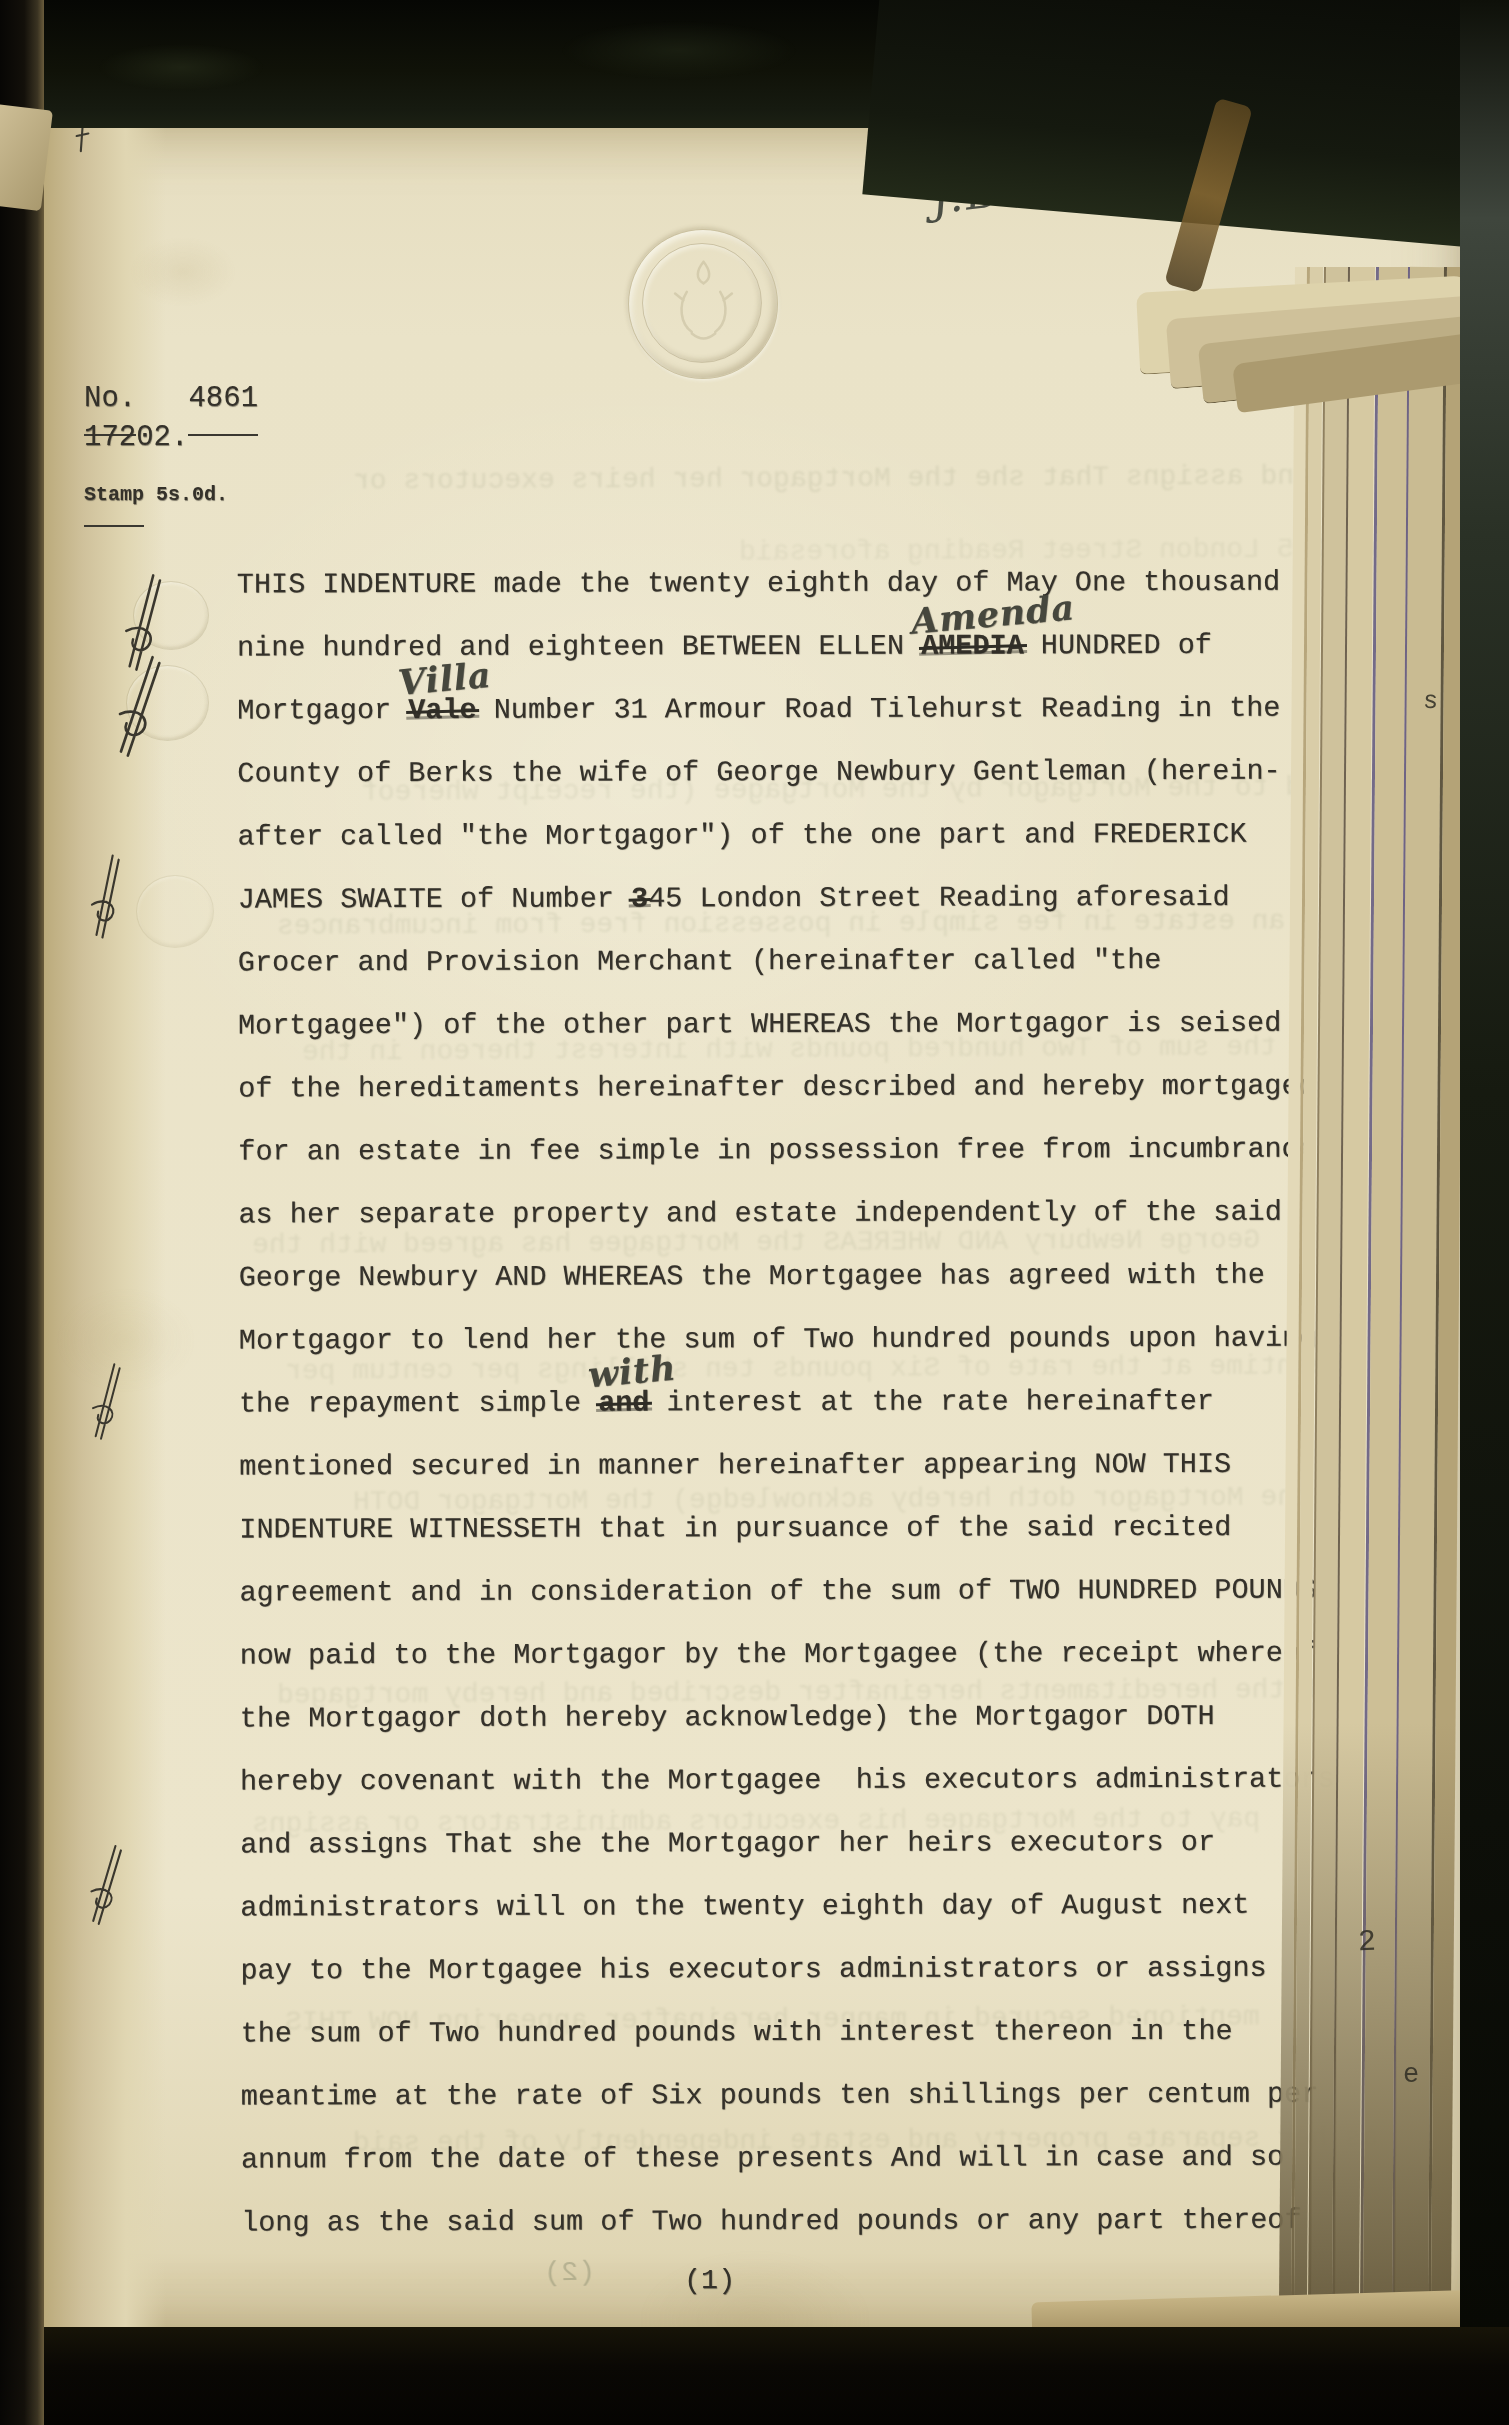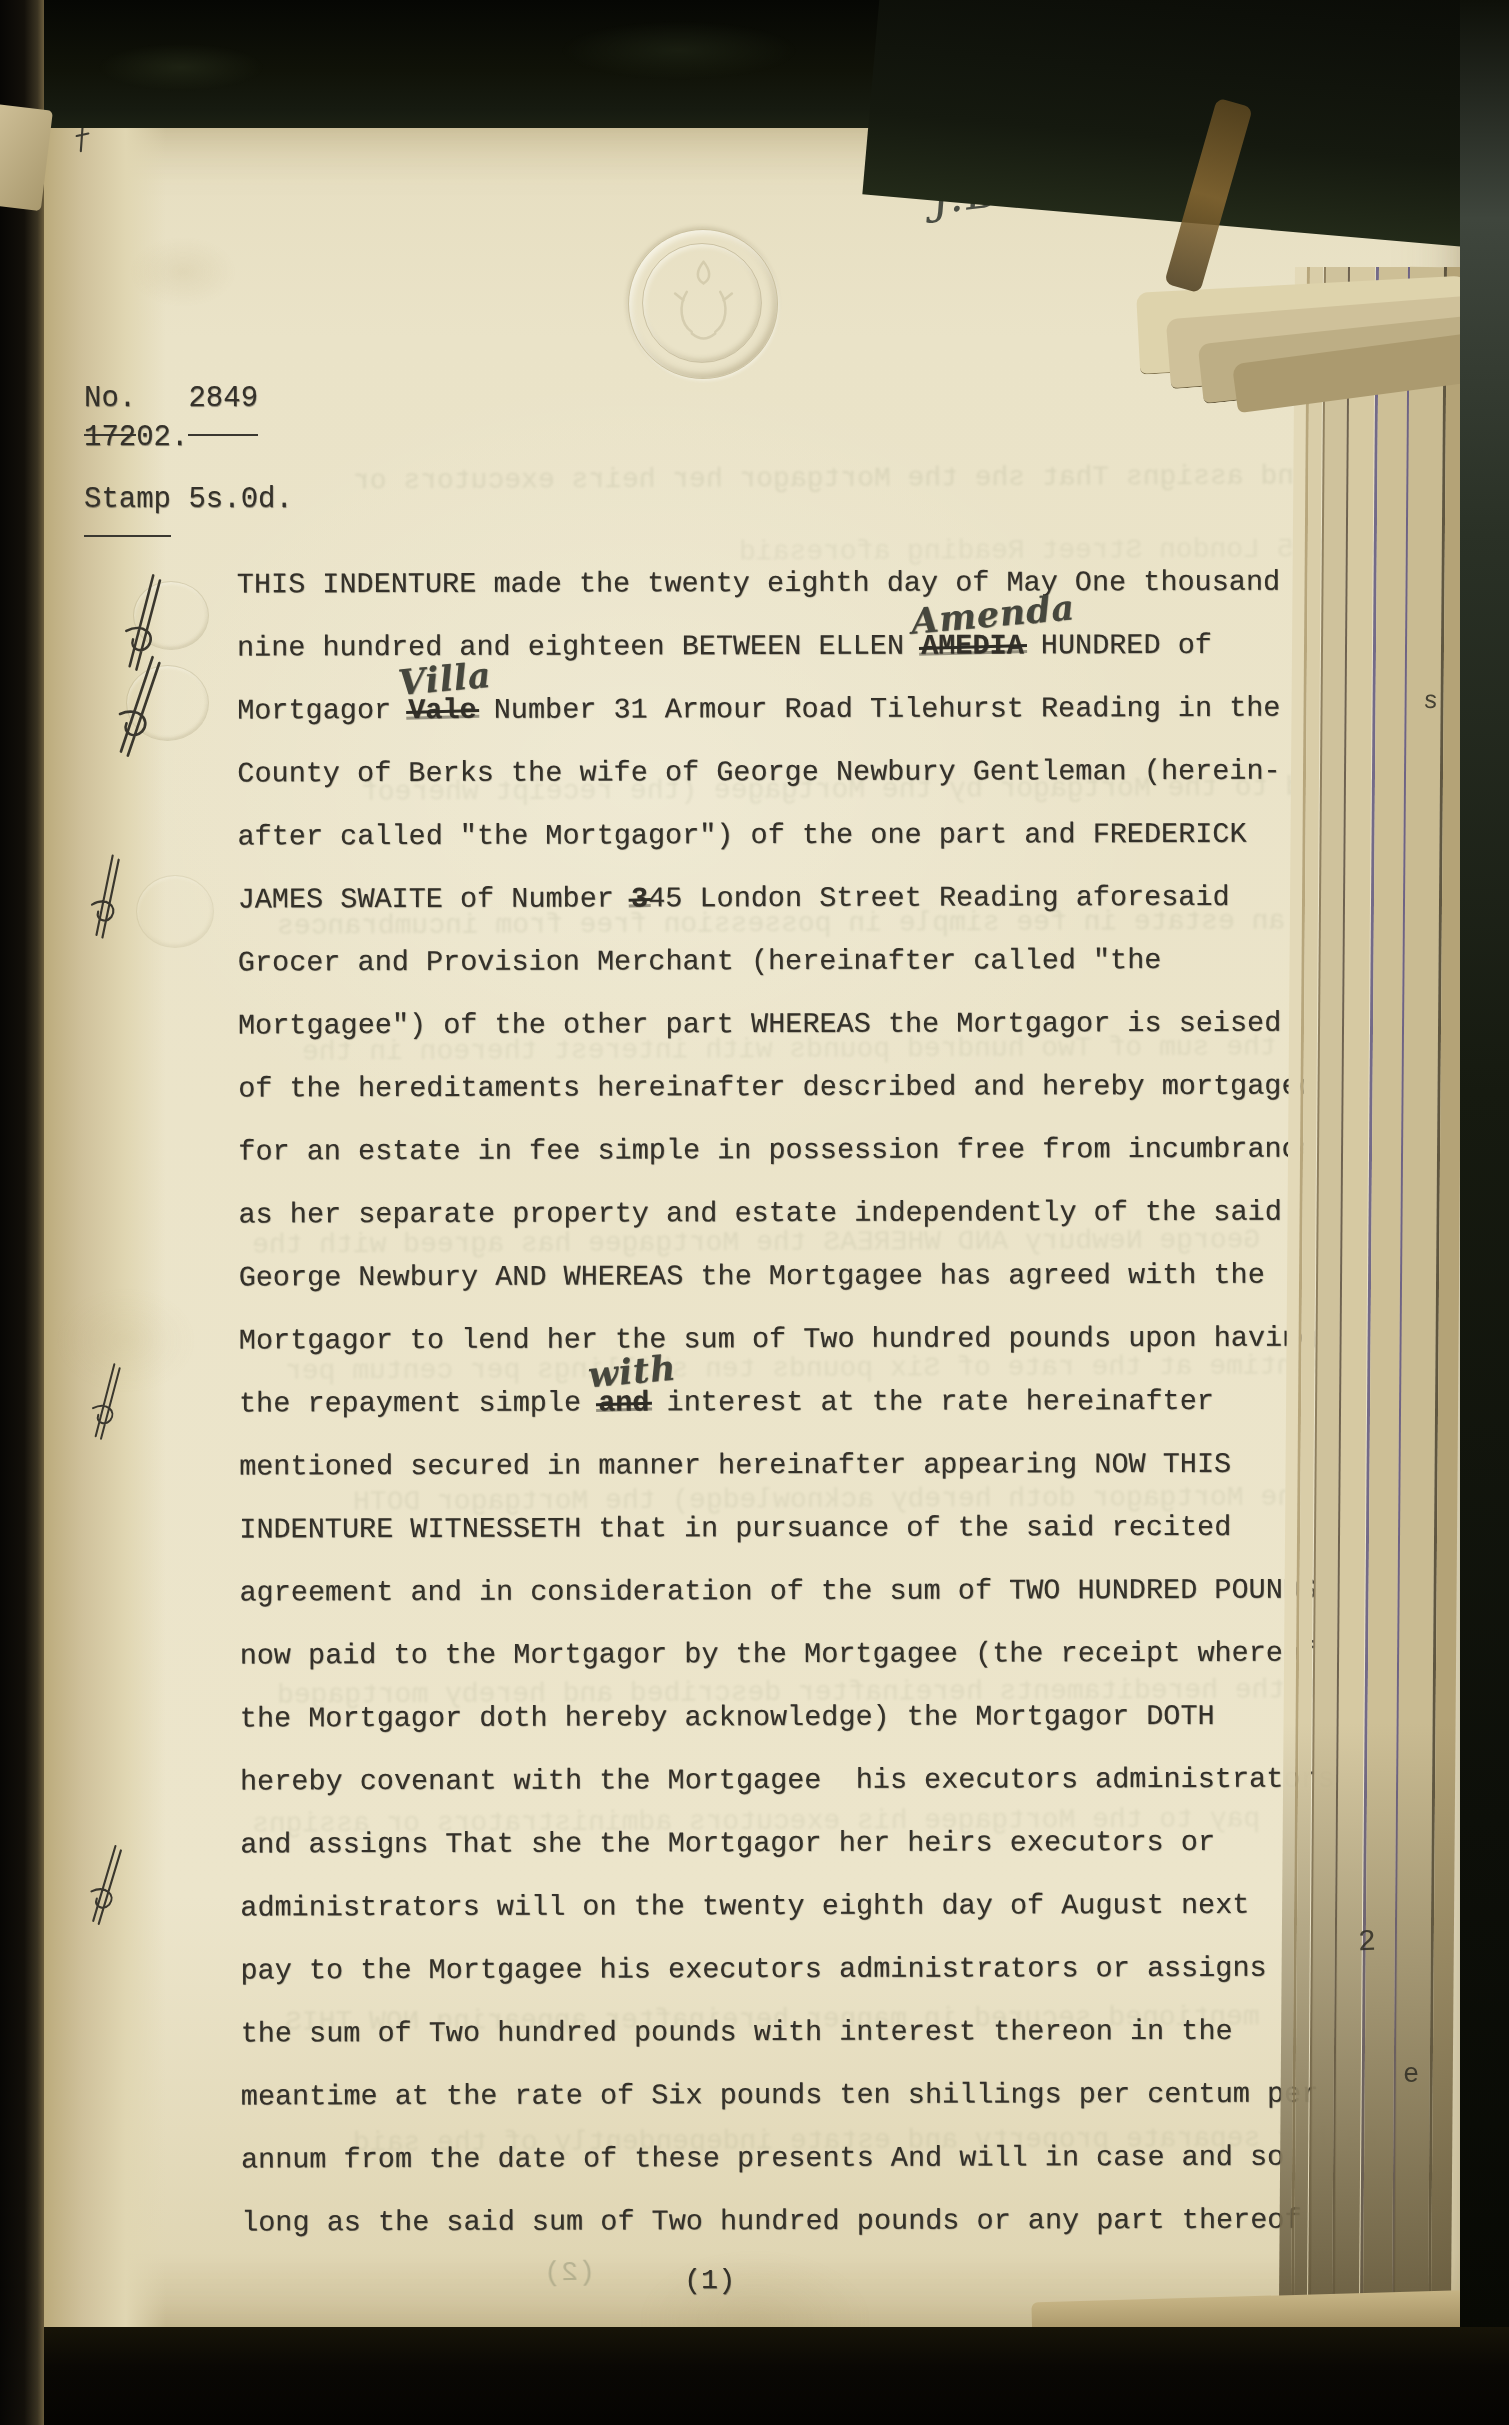--- a/index.html
+++ b/index.html
@@ -72,21 +72,21 @@
     transform:rotate(-6.5deg);white-space:nowrap;}
   .hand-insert{position:absolute;left:-10px;bottom:28.5px;font-family:"DejaVu Serif",serif;font-style:italic;
     font-size:35px;color:#46473d;transform:rotate(-5deg);letter-spacing:0.8px;white-space:nowrap;}
 
   
   .typed{color:#34312a;text-shadow:0.5px 0.5px 0.8px rgba(52,49,40,.55);}
   .ref-block{position:absolute;left:84px;top:382px;font-size:29px;}
   .ref-row{white-space:pre;}
   .u{border-bottom:2.5px solid #3a3831;padding-bottom:19px;}
   .ref-no2{margin-top:5.9px;}
-  .stamp-row{position:absolute;left:84px;top:483px;font-size:29px;white-space:pre;}
+  .stamp-row{position:absolute;left:84px;top:483px;font-size:20px;white-space:pre;font-weight:bold;}
 
   .body-text{position:absolute;left:239px;top:567px;font-size:28.5px;transform:rotate(-.15deg);}
   .tline{height:63px;white-space:pre;position:relative;}
   .strike{position:relative;display:inline-block;font-weight:bold;}
   .strike::after{content:"";position:absolute;left:-2.5px;right:-2.5px;top:47%;height:3.4px;
     background:#2f2d26;transform:rotate(-1.4deg);box-shadow:0 5.9px 0 rgba(47,45,38,.45);}
   .pgnum{position:absolute;left:684px;top:2264px;font-size:28.5px;}
   .ghost-pgnum{position:absolute;left:544px;top:2256px;font-size:28.5px;color:#7d8266;
     opacity:.4;transform:scaleX(-1) rotate(1deg);filter:blur(0.5px);}
 
@@ -135,21 +135,21 @@
   <div class="emboss-stamp" style="left:126px;top:665px;width:81px;height:74px;" data-interactable="false"></div>
   <div class="emboss-stamp" style="left:136px;top:875px;width:76px;height:71px;opacity:.5;" data-interactable="false"></div>
 
   <div class="hand note-tr" data-interactable="false">J.B. Vol 136 p24</div>
 
   <svg class="mark" style="left:74px;top:126px;" width="17" height="28.5" viewBox="0 0 20 34" data-interactable="false">
     <path d="M10,2 L8,30 M3,12 L17,9" fill="none" stroke="#3c3a30" stroke-width="2.5" stroke-linecap="round"></path>
   </svg>
 
   <div class="ref-block typed" data-interactable="false">
-    <div class="ref-row"><span class="u" data-interactable="false">No.</span><span>   </span><span class="u" data-interactable="false">2849</span></div>
+    <div class="ref-row"><span class="u" data-interactable="false">No.</span><span>   </span><span class="u" data-interactable="false">4861</span></div>
     <div class="ref-no2" data-interactable="false">17202.</div>
   </div>
   <div class="stamp-row typed" data-interactable="false"><span class="u" data-interactable="false">Stamp</span><span> </span><span data-interactable="false">5s.0d.</span></div>
 
   <div class="body-text typed" data-interactable="false" id="body-text">
       <div class="tline" data-interactable="false"><span data-interactable="false">THIS INDENTURE made the twenty eighth day of May One thousand</span></div>
       <div class="tline" data-interactable="false"><span data-interactable="false">nine hundred and eighteen BETWEEN ELLEN </span><span data-interactable="false" class="strike">AMEDIA<span class="hand-insert" data-interactable="false">Amenda</span></span><span data-interactable="false"> HUNDRED of</span></div>
       <div class="tline" data-interactable="false"><span data-interactable="false">Mortgagor </span><span data-interactable="false" class="strike">Vale<span class="hand-insert" data-interactable="false">Villa</span></span><span data-interactable="false"> Number 31 Armour Road Tilehurst Reading in the</span></div>
       <div class="tline" data-interactable="false"><span data-interactable="false">County of Berks the wife of George Newbury Gentleman (herein-</span></div>
       <div class="tline" data-interactable="false"><span data-interactable="false">after called "the Mortgagor") of the one part and FREDERICK</span></div>

